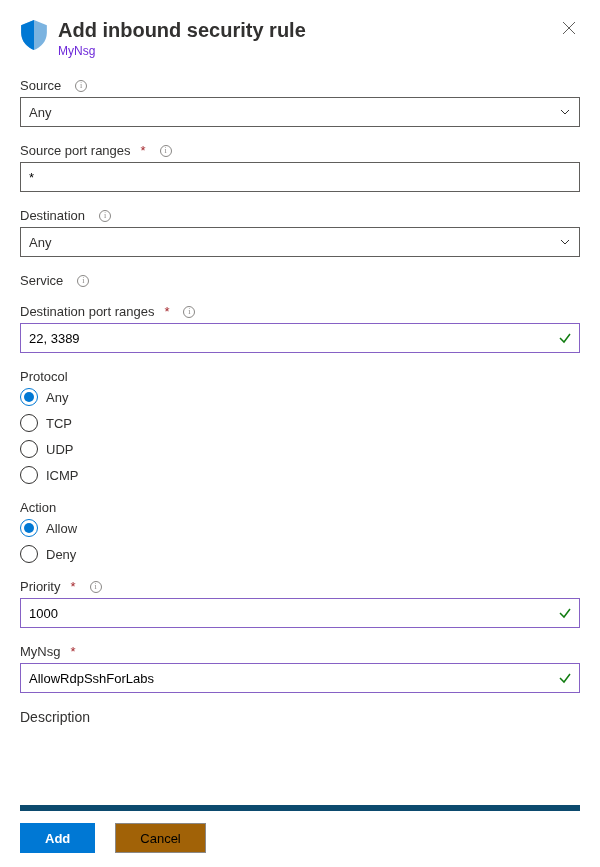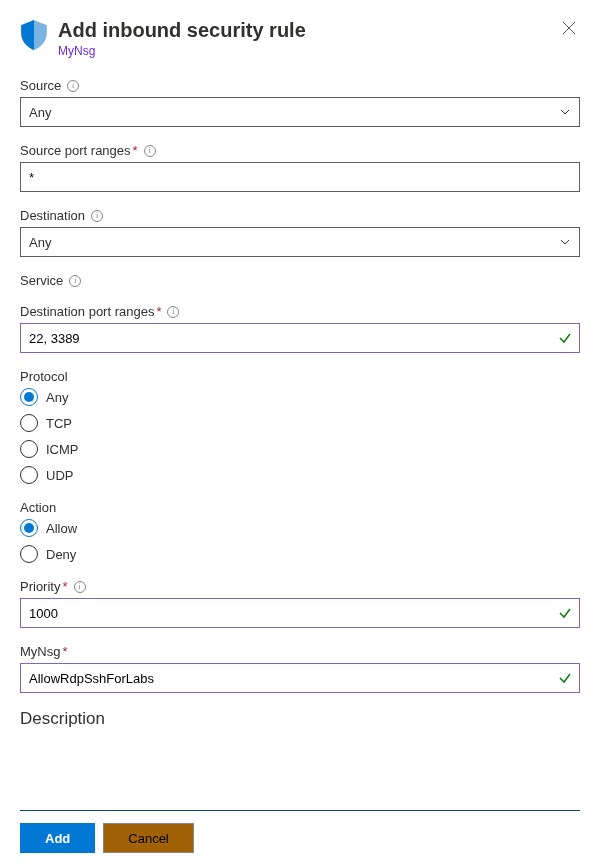--- a/index.html
+++ b/index.html
@@ -14,21 +14,21 @@
     }
     .panel { padding: 18px 20px 0 20px; height: 867px; display: flex; flex-direction: column; }
     .header { display: flex; align-items: flex-start; margin-bottom: 20px; }
     .shield-icon { width: 28px; height: 30px; margin-right: 10px; margin-top: 2px; flex-shrink: 0; }
     .title-block { flex: 1; }
     .title { font-size: 20px; font-weight: 600; line-height: 24px; }
     .subtitle { font-size: 12px; color: #6d28d9; margin-top: 2px; }
     .close-btn { font-size: 18px; color: #605e5c; cursor: pointer; line-height: 1; padding: 2px 4px; }
     .form { flex: 1; overflow: hidden; }
     .field { margin-bottom: 16px; }
-    .label { font-size: 13px; color: #323130; margin-bottom: 4px; display: flex; align-items: center; }
+    .label { font-size: 13px; color: #323130; margin-bottom: 4px; display: flex; align-items: center; gap: 8px; }
     .req { color: #a4262c; margin-left: 2px; }
     .info-icon { margin-left: 6px; width: 12px; height: 12px; border: 1px solid #8a8886; border-radius: 50%; display: inline-flex; align-items: center; justify-content: center; font-size: 8px; color: #8a8886; font-style: normal; font-family: serif; }
     .dropdown {
       width: 100%; height: 30px; border: 1px solid #605e5c; padding: 0 8px;
       display: flex; align-items: center; justify-content: space-between;
       background: #fff; cursor: pointer; font-size: 13px;
     }
     .chevron { width: 12px; height: 12px; }
     .text-input {
       width: 100%; height: 30px; border: 1px solid #605e5c; padding: 0 8px;
@@ -40,29 +40,29 @@
     .radio-group { }
     .radio-row { display: flex; align-items: center; margin-bottom: 8px; cursor: pointer; }
     .radio {
       width: 18px; height: 18px; border: 1px solid #323130; border-radius: 50%;
       margin-right: 8px; display: flex; align-items: center; justify-content: center; flex-shrink: 0;
     }
     .radio.checked { border-color: #0078d4; }
     .radio-dot { width: 10px; height: 10px; background: #0078d4; border-radius: 50%; }
     .radio-label { font-size: 13px; }
     .footer {
-      border-top: 1px solid #0c4a6e; padding: 12px 0 14px 0; display: flex; gap: 8px;
+      border-top: 6px solid #0c4a6e; padding: 12px 0 14px 0; display: flex; gap: 20px;
       background: #fff;
     }
     .btn {
       height: 30px; padding: 0 24px; font-size: 13px; font-family: inherit;
       border: 1px solid #8a8886; background: #a16207; cursor: pointer;
     }
     .btn.primary { background: #0078d4; border-color: #0078d4; color: #fff; font-weight: 600; }
-    .desc-cut { font-size: 17px; color: #323130; margin-top: 4px; }
+    .desc-cut { font-size: 14px; color: #323130; margin-top: 4px; }
   </style>
 </head>
 <body>
 
 <div class="panel">
 
   <div class="header">
     <svg class="shield-icon" viewBox="0 0 24 28">
       <path d="M12 0 L24 5 L24 12 C24 20 18 26 12 28 C6 26 0 20 0 12 L0 5 Z" fill="#7bb3e0"></path>
       <path d="M12 0 L12 28 C6 26 0 20 0 12 L0 5 Z" fill="#0078d4"></path>
@@ -146,25 +146,25 @@
               <span class="radio-dot"></span>
             </span>
           <span class="radio-label">Any</span>
         </div>
         <div class="radio-row">
           <span class="radio"></span>
           <span class="radio-label">TCP</span>
         </div>
         <div class="radio-row">
           <span class="radio"></span>
+          <span class="radio-label">UDP</span>
+        </div>
+        <div class="radio-row">
+          <span class="radio"></span>
           <span class="radio-label">ICMP</span>
-        </div>
-        <div class="radio-row">
-          <span class="radio"></span>
-          <span class="radio-label">UDP</span>
         </div>
       </div>
     </div>
 
     <div class="field">
       <div class="label">
         <span>Action</span>
       </div>
       <div class="radio-group">
         <div class="radio-row">

